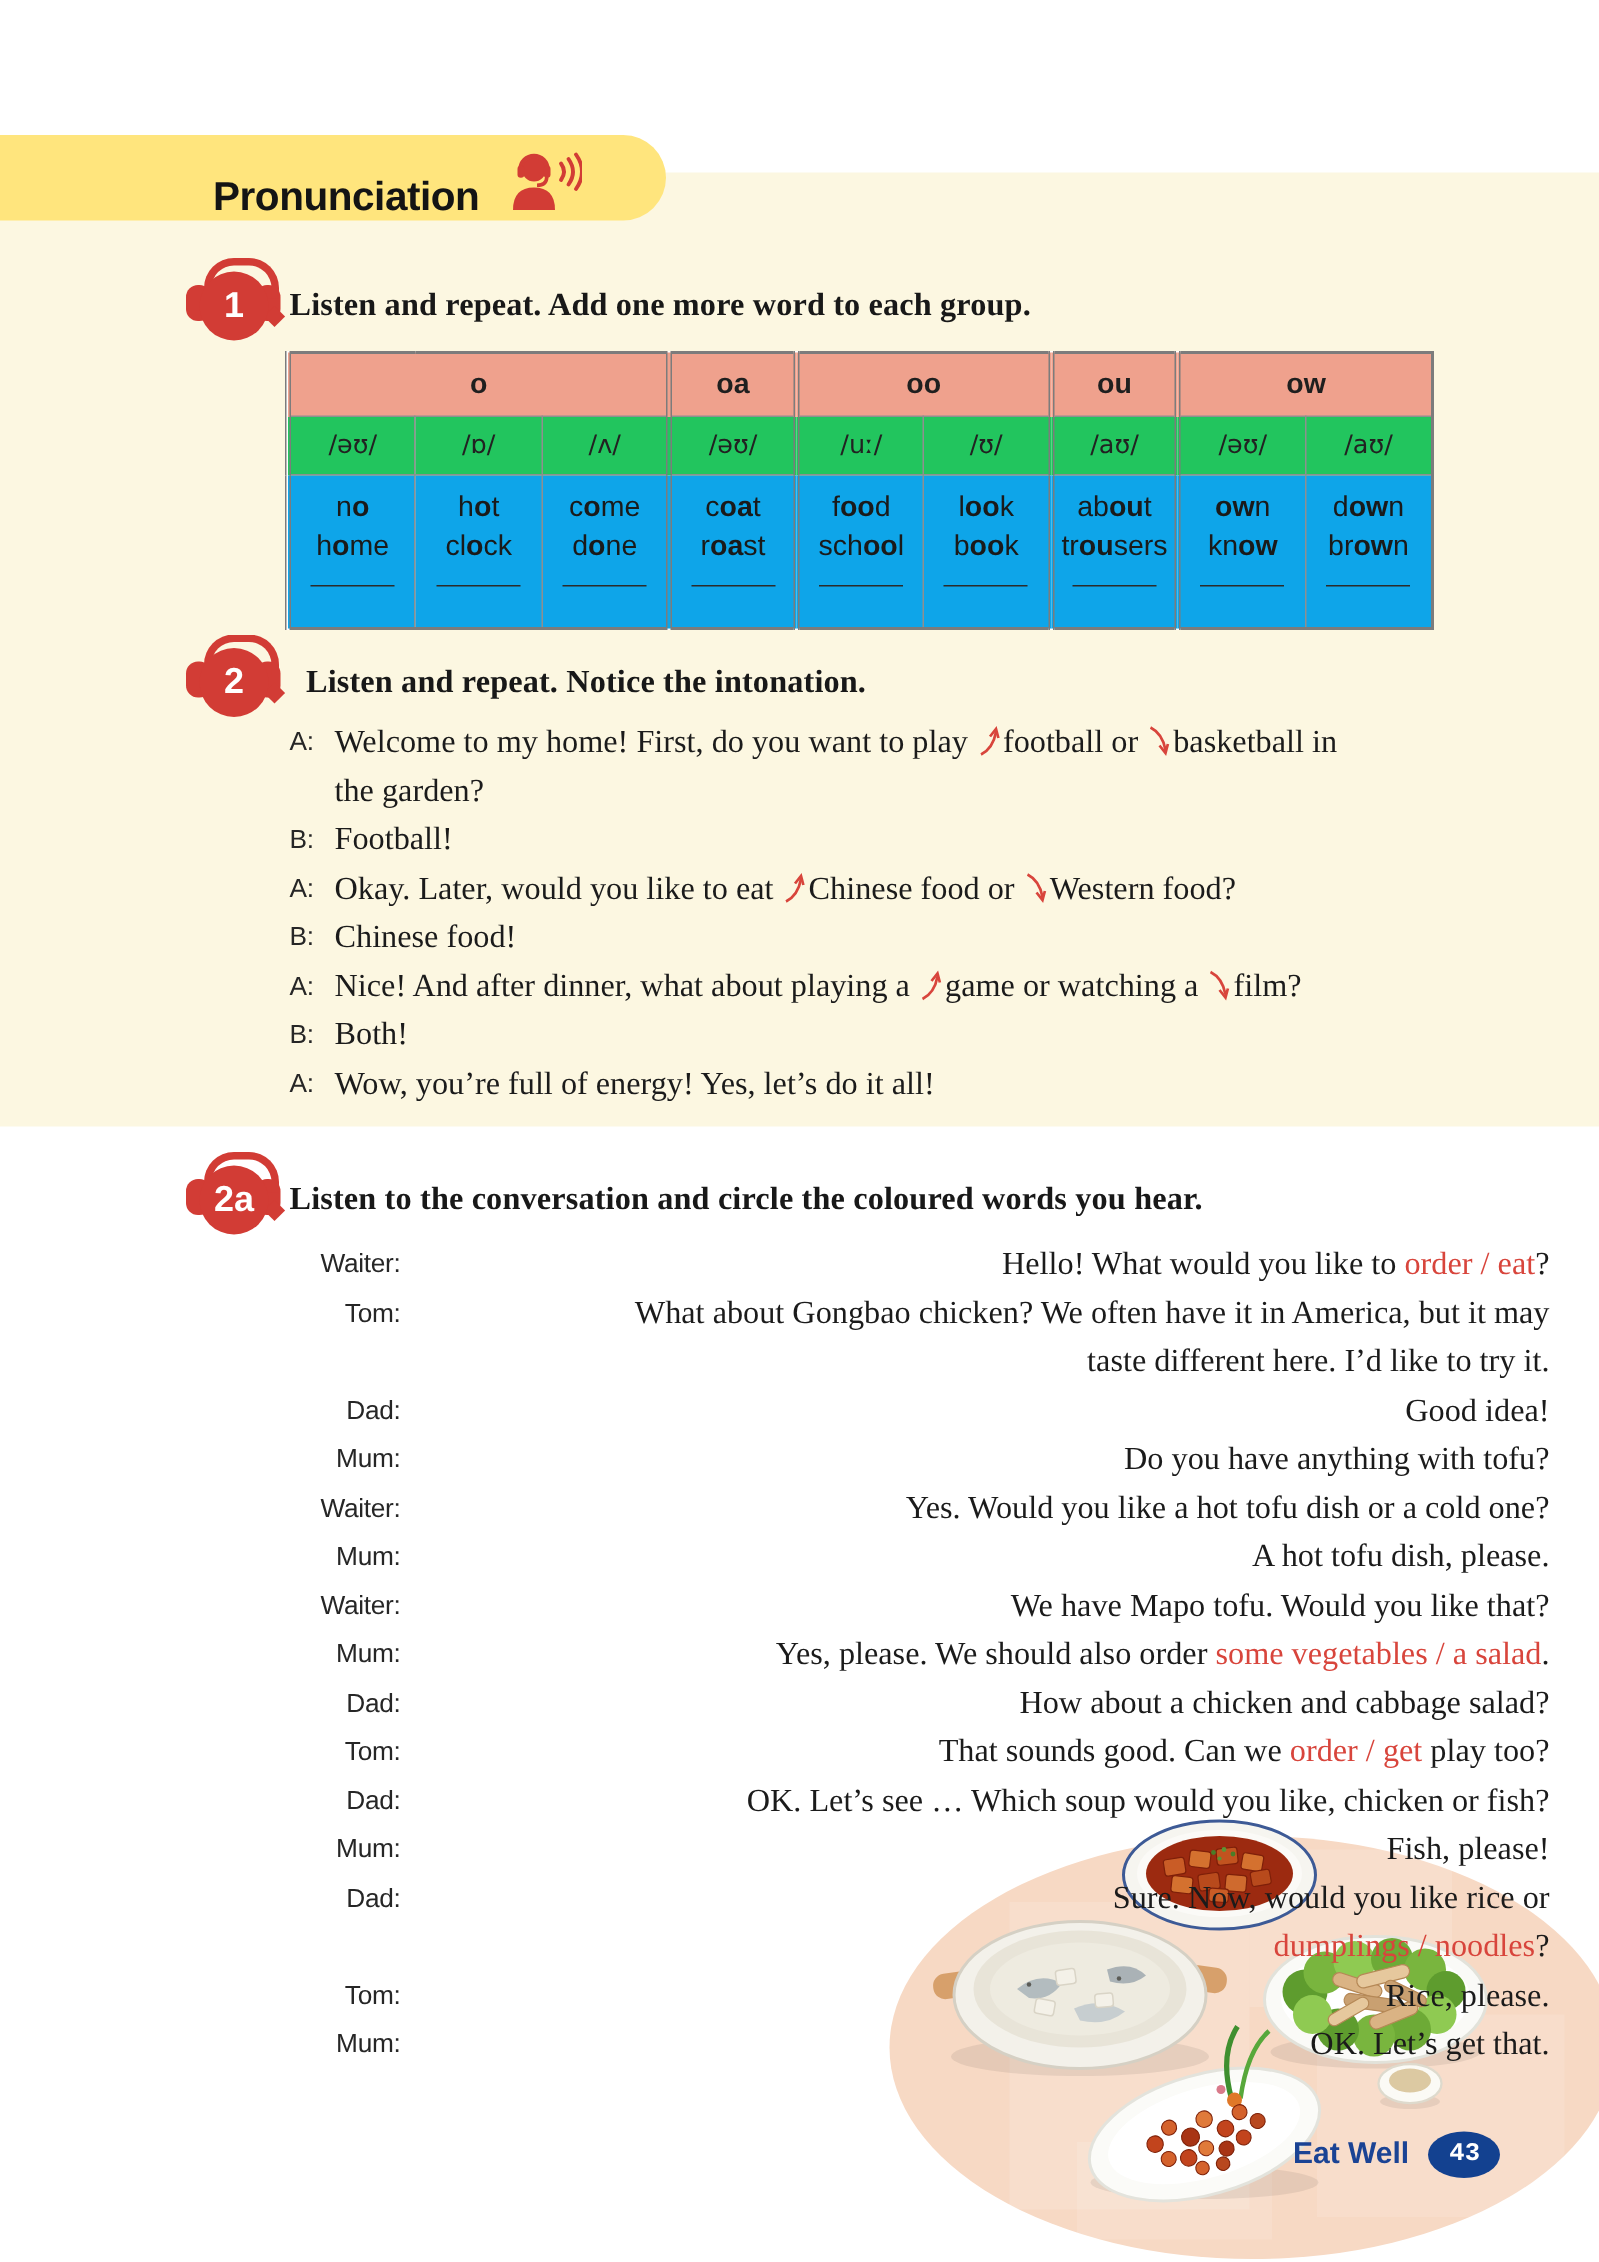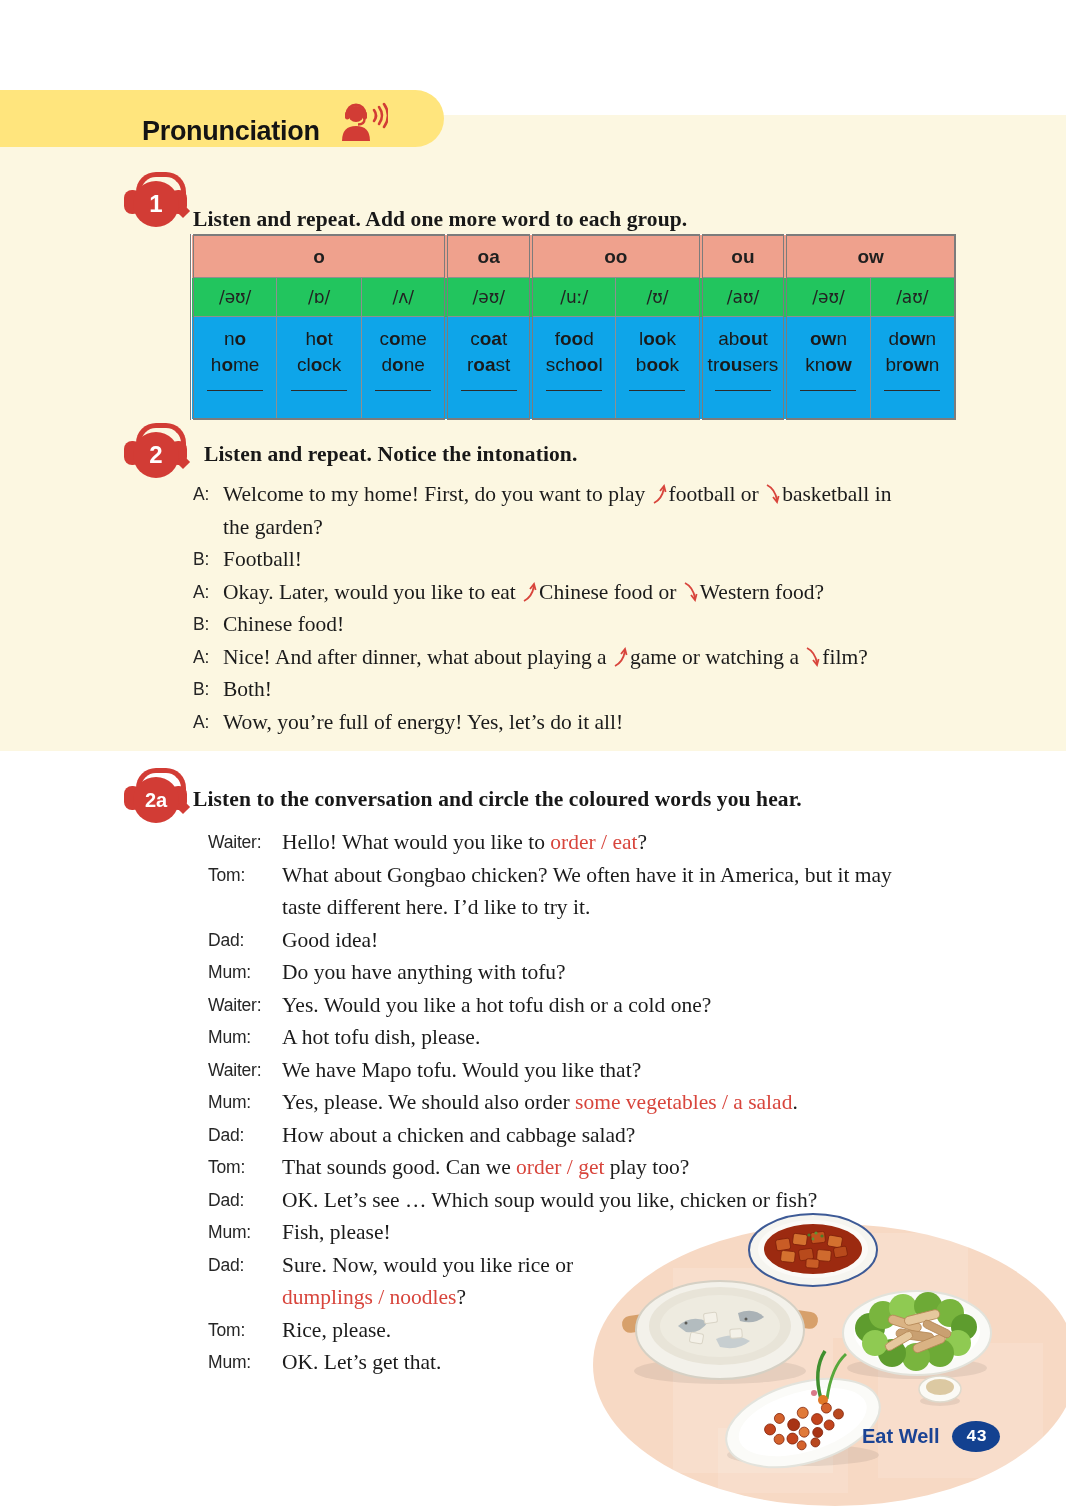--- a/index.html
+++ b/index.html
@@ -15,41 +15,41 @@
   
   .badge{position:absolute;width:64px;height:60px;z-index:2;}
   .badge .band{position:absolute;left:12px;top:0;width:40px;height:22px;border:5px solid #d23c35;
         border-bottom:none;border-radius:20px 20px 0 0;}
   .badge .cup{position:absolute;top:18px;width:17px;height:24px;background:#d23c35;border-radius:8px;}
   .badge .cup.l{left:0;}.badge .cup.r{right:1px;}
   .badge .tail{position:absolute;right:0;top:34px;width:10px;height:10px;background:#d23c35;transform:rotate(45deg);}
   .badge .num{position:absolute;left:9px;top:9px;width:46px;height:46px;background:#d23c35;border-radius:50%;
         color:#fff;font-family:"Liberation Sans",sans-serif;font-weight:bold;font-size:24px;
         display:flex;align-items:center;justify-content:center;}
-  #b2a .num{font-size:20px;}
+  #b2a .num{font-size:24px;}
   
   .instr{position:absolute;font-weight:bold;font-size:21.5px;color:#181818;z-index:2;letter-spacing:0.1px;}
-  #i1{left:193px;top:191px;margin-top:16px;}
+  #i1{left:193px;top:191px;}
   #i2{left:193px;top:442px;margin-left:11px;}
   #i2a{left:193px;top:787px;}
   
   .tablewrap{position:absolute;left:190px;top:234px;z-index:2;}
   table.phonics{border-collapse:collapse;table-layout:fixed;width:766px;background:#fff;border:2px solid #7c7c7c;}
   table.phonics td{border:1px solid #8f8f8f;text-align:center;vertical-align:middle;padding:0;}
   table.phonics td.gs{border-left:4px double #7c7c7c;}
   tr.ghead td{background:#efa18d;font-family:"Liberation Sans",sans-serif;font-weight:bold;font-size:19px;height:41px;color:#1f1f1f;}
   tr.phon td{background:#22c55e;font-family:"DejaVu Sans",sans-serif;font-size:17px;height:38px;color:#222;}
   tr.words td{background:#0ea5e9;height:92px;font-family:"Liberation Sans",sans-serif;font-size:19px;vertical-align:top;padding-top:9px;color:#1a1a1a;}
   .word{line-height:26px;}
   .word b{font-weight:700;}
   .blank{margin:11px auto 0;width:56px;height:1px;border-bottom:1.6px solid #2b2b2b;}
   
   .dlg{position:absolute;font-size:21.5px;line-height:32.5px;color:#1b1b1b;z-index:2;}
   #d2{left:193px;top:478px;width:810px;}
-  #d2a{left:208px;top:826px;width:840px;}
+  #d2a{left:193px;top:826px;width:840px;text-align:right;}
   .line{display:flex;align-items:flex-start;}
   .spk{flex:0 0 30px;font-family:"Liberation Sans",sans-serif;font-size:17.5px;line-height:32.5px;color:#262626;letter-spacing:-0.2px;}
   #d2a .spk{flex:0 0 74px;}
   .utt{flex:1;}
   .red{color:#d8453c;}
   svg.arr{display:inline-block;vertical-align:-4px;margin:0 2px 0 1px;}
   
   .collage{position:absolute;left:578px;top:1193px;z-index:1;}
   
   .footer{position:absolute;left:862px;top:1421px;display:flex;align-items:center;gap:13px;z-index:4;}

